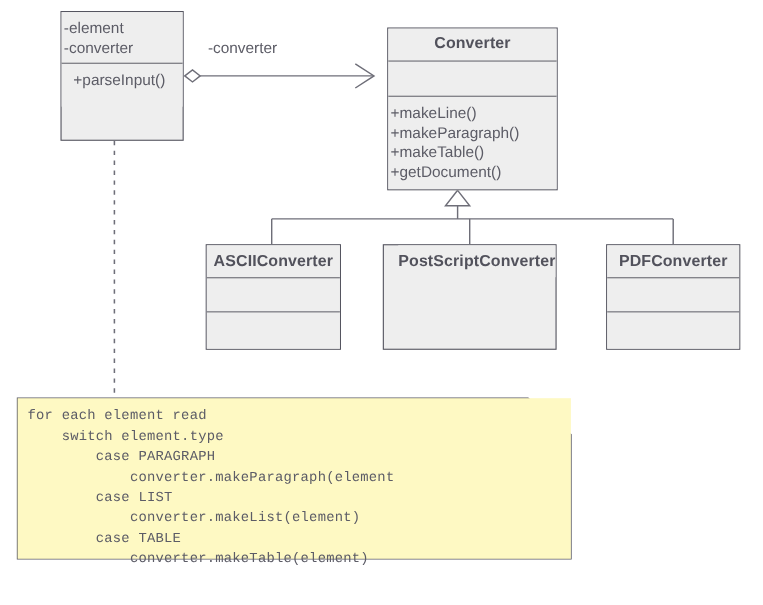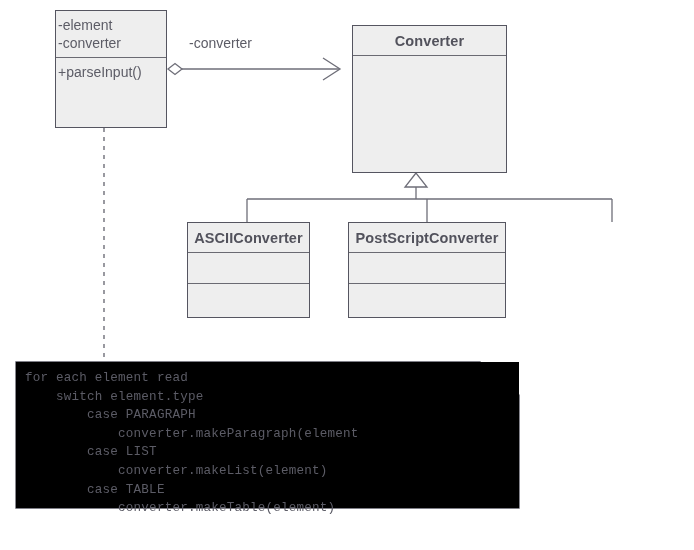--- a/index.html
+++ b/index.html
@@ -41,21 +41,21 @@
   .edge-label{
     position:absolute;
     font-size:14px;color:#5c5c66;
     white-space:nowrap;
   }
 
   
   .uml-note{
     position:absolute;
     box-sizing:border-box;
-    background:#000000;
+    background:#fef9c3;
   }
   .uml-note .note-text{
     position:absolute;left:9px;top:7px;
     font-family:"Liberation Mono", monospace;
     font-size:12.6px;line-height:18.6px;
     color:#5c5c66;
     white-space:pre;
     letter-spacing:.2px;
   }
 </style>
@@ -85,40 +85,49 @@
 
     <g>
       <path d="M16,362 L480,362 L519,395 L519,508 L16,508 Z" fill="#ffffff" stroke="#555560" stroke-width="1.4"></path>
       <path d="M480,362 L480,395 L519,395" fill="none" stroke="#555560" stroke-width="1.4"></path>
     </g>
   </svg>
 
   <div class="uml-class" style="left:55px;top:10px;width:112px;height:118px;">
     <div class="compartment cls-body" style="height:46px;">-element
 -converter</div>
-    <div class="compartment cls-body" style="height:40px;">+parseInput()</div>
+    <div class="compartment cls-body" style="height:40px;text-align:center;">+parseInput()</div>
   </div>
 
   <div class="uml-class" style="left:339px;top:25px;width:155px;height:148px;margin-left:13px;">
     <div class="compartment cls-title" style="height:29px;">Converter</div>
     <div class="compartment cls-body empty" style="height:33px;"></div>
+    <div class="compartment cls-body" style="height:86px;">+makeLine()
++makeParagraph()
++makeTable()
++getDocument()</div>
   </div>
 
   <div class="uml-class" style="left:187px;top:222px;width:123px;height:96px;">
     <div class="compartment cls-title" style="height:30px;">ASCIIConverter</div>
     <div class="compartment cls-body empty" style="height:31px;"></div>
     <div class="compartment cls-body empty" style="height:35px;"></div>
   </div>
 
-  <div class="uml-class" style="left:348px;top:222px;width:158px;height:96px;">
+  <div class="uml-class" style="left:348px;top:222px;width:158px;height:96px;align-items:flex-end;">
     <div class="compartment cls-title" style="height:30px;">PostScriptConverter</div>
     <div class="compartment cls-body empty" style="height:31px;"></div>
     <div class="compartment cls-body empty" style="height:35px;"></div>
   </div>
 
+  <div class="uml-class" style="left:551px;top:222px;width:122px;height:96px;">
+    <div class="compartment cls-title" style="height:30px;">PDFConverter</div>
+    <div class="compartment cls-body empty" style="height:31px;"></div>
+    <div class="compartment cls-body empty" style="height:35px;"></div>
+  </div>
 
   <div class="edge-label" style="left:189px;top:35px;">-converter</div>
 
   <div class="uml-note" style="left:16px;top:362px;width:503px;height:146px;">
     <div class="note-text">for each element read
     switch element.type
         case PARAGRAPH
             converter.makeParagraph(element
         case LIST
             converter.makeList(element)

